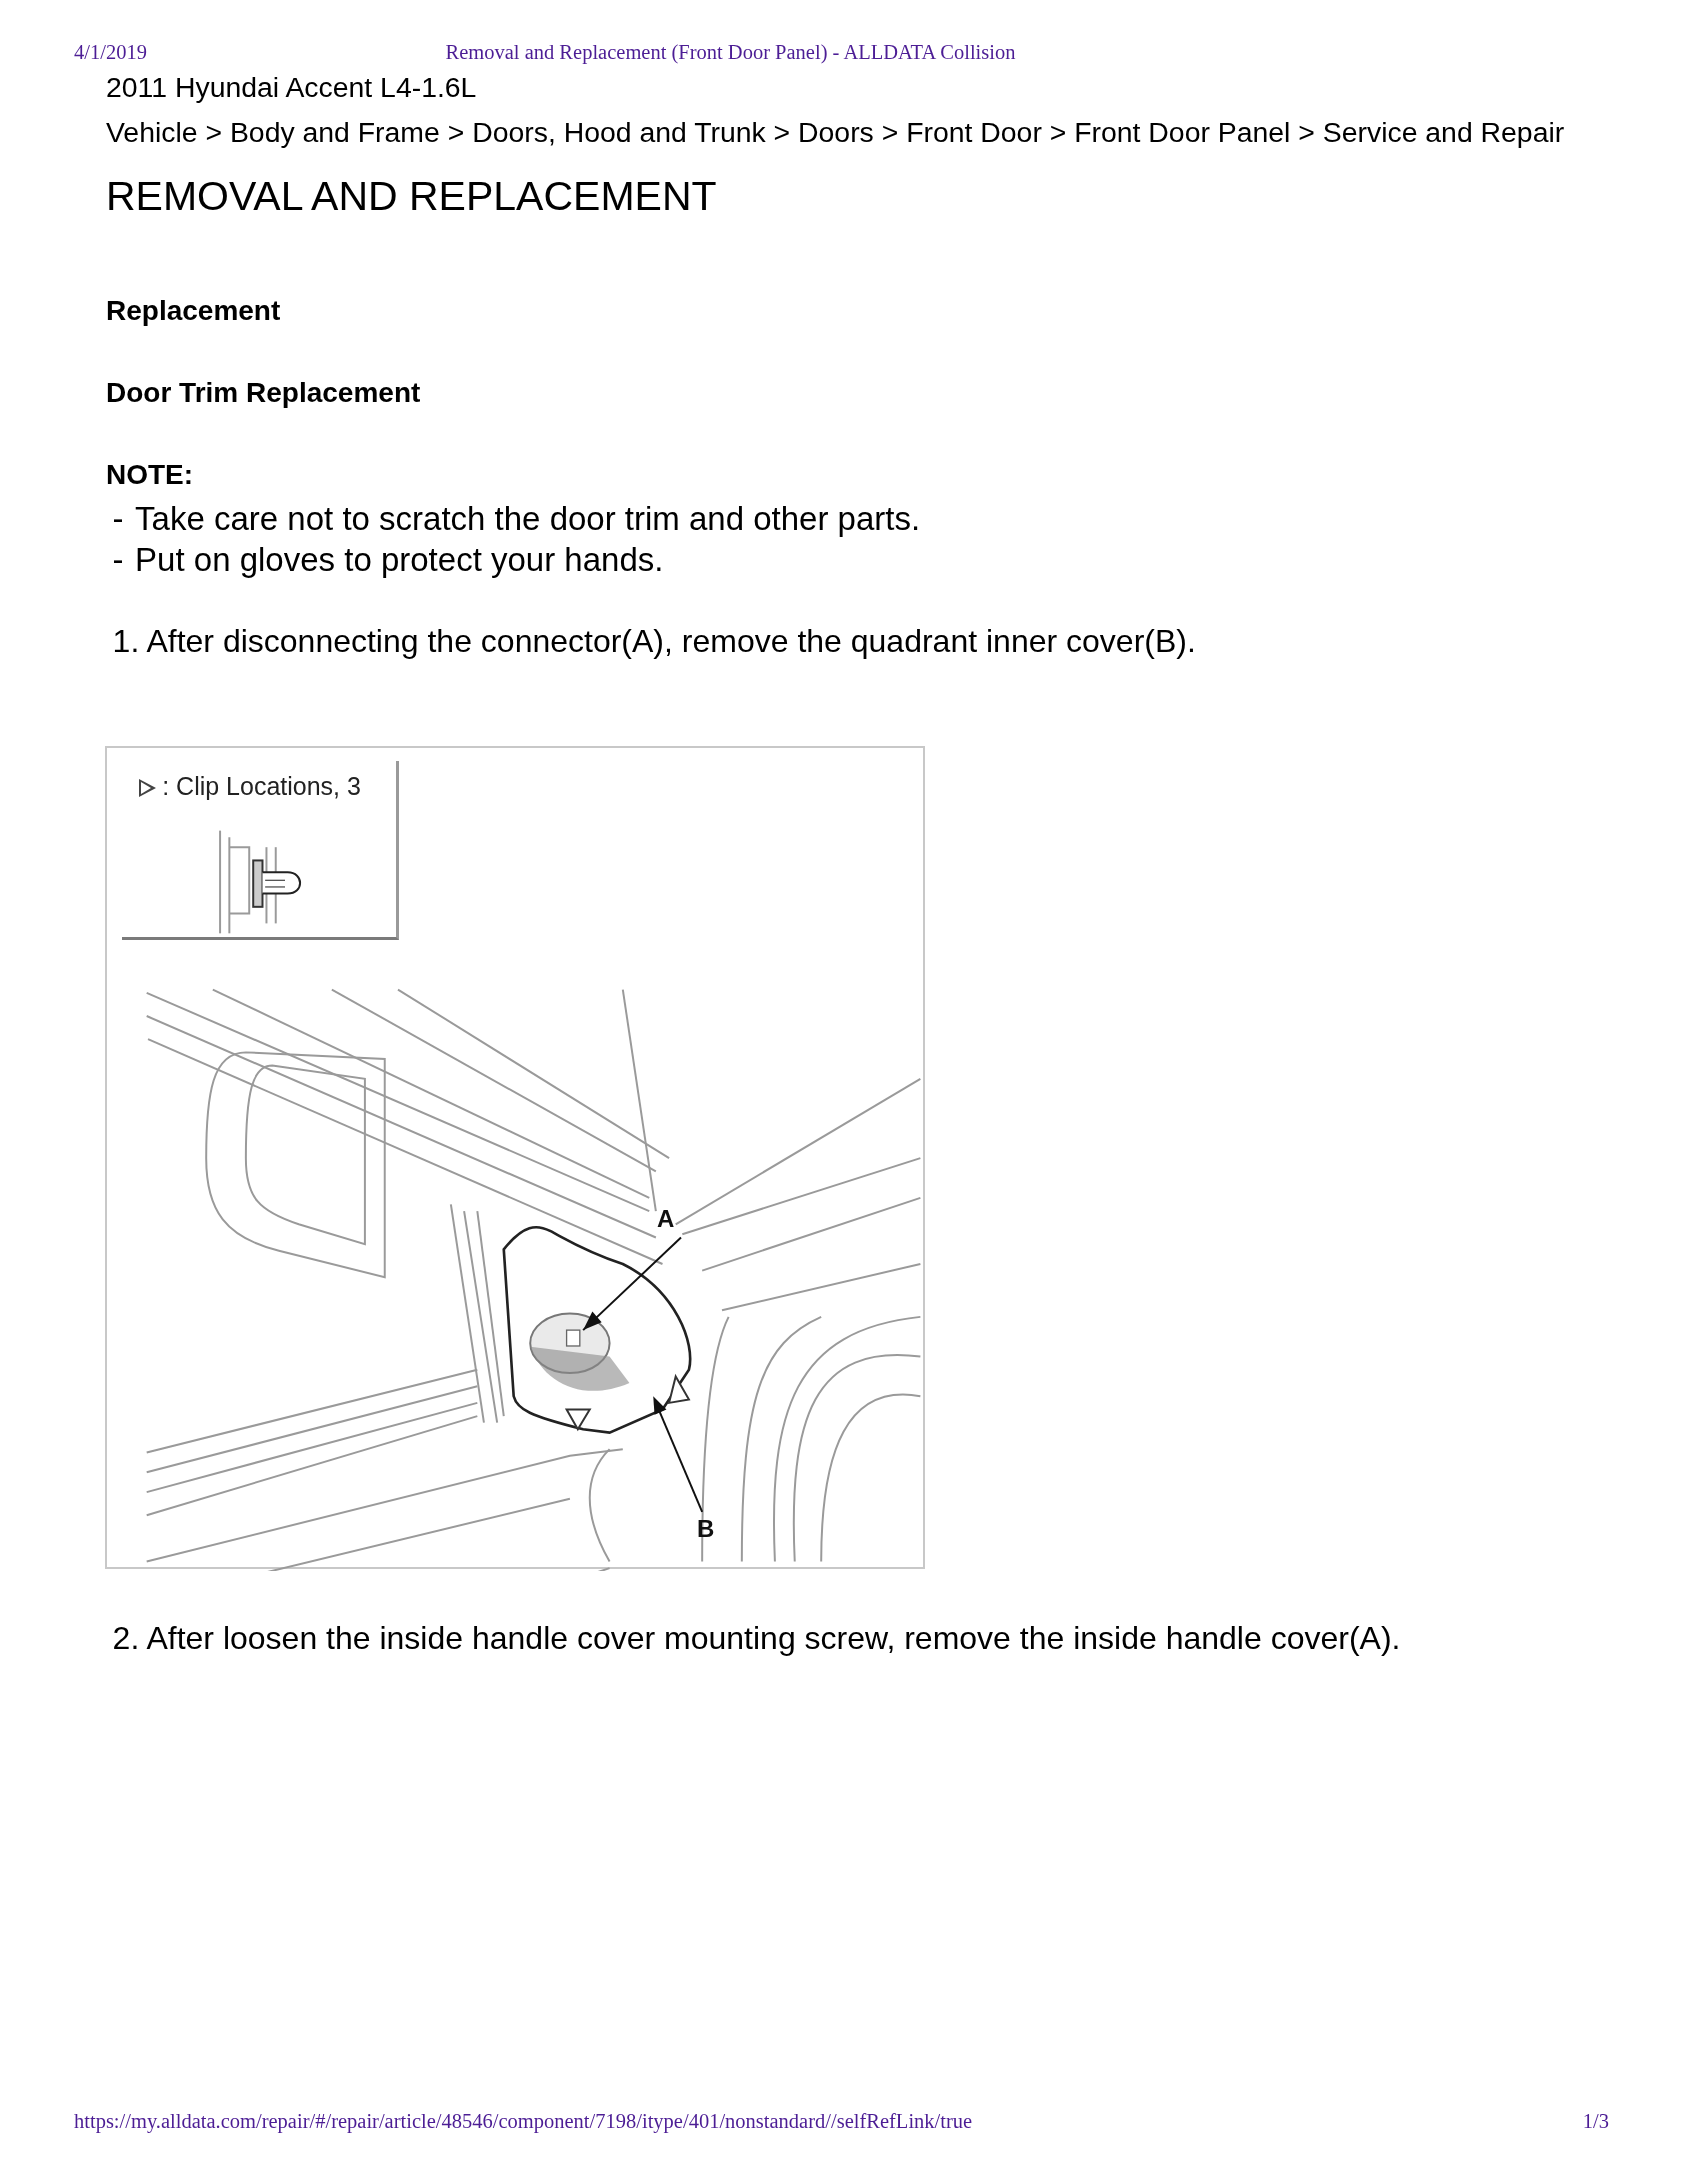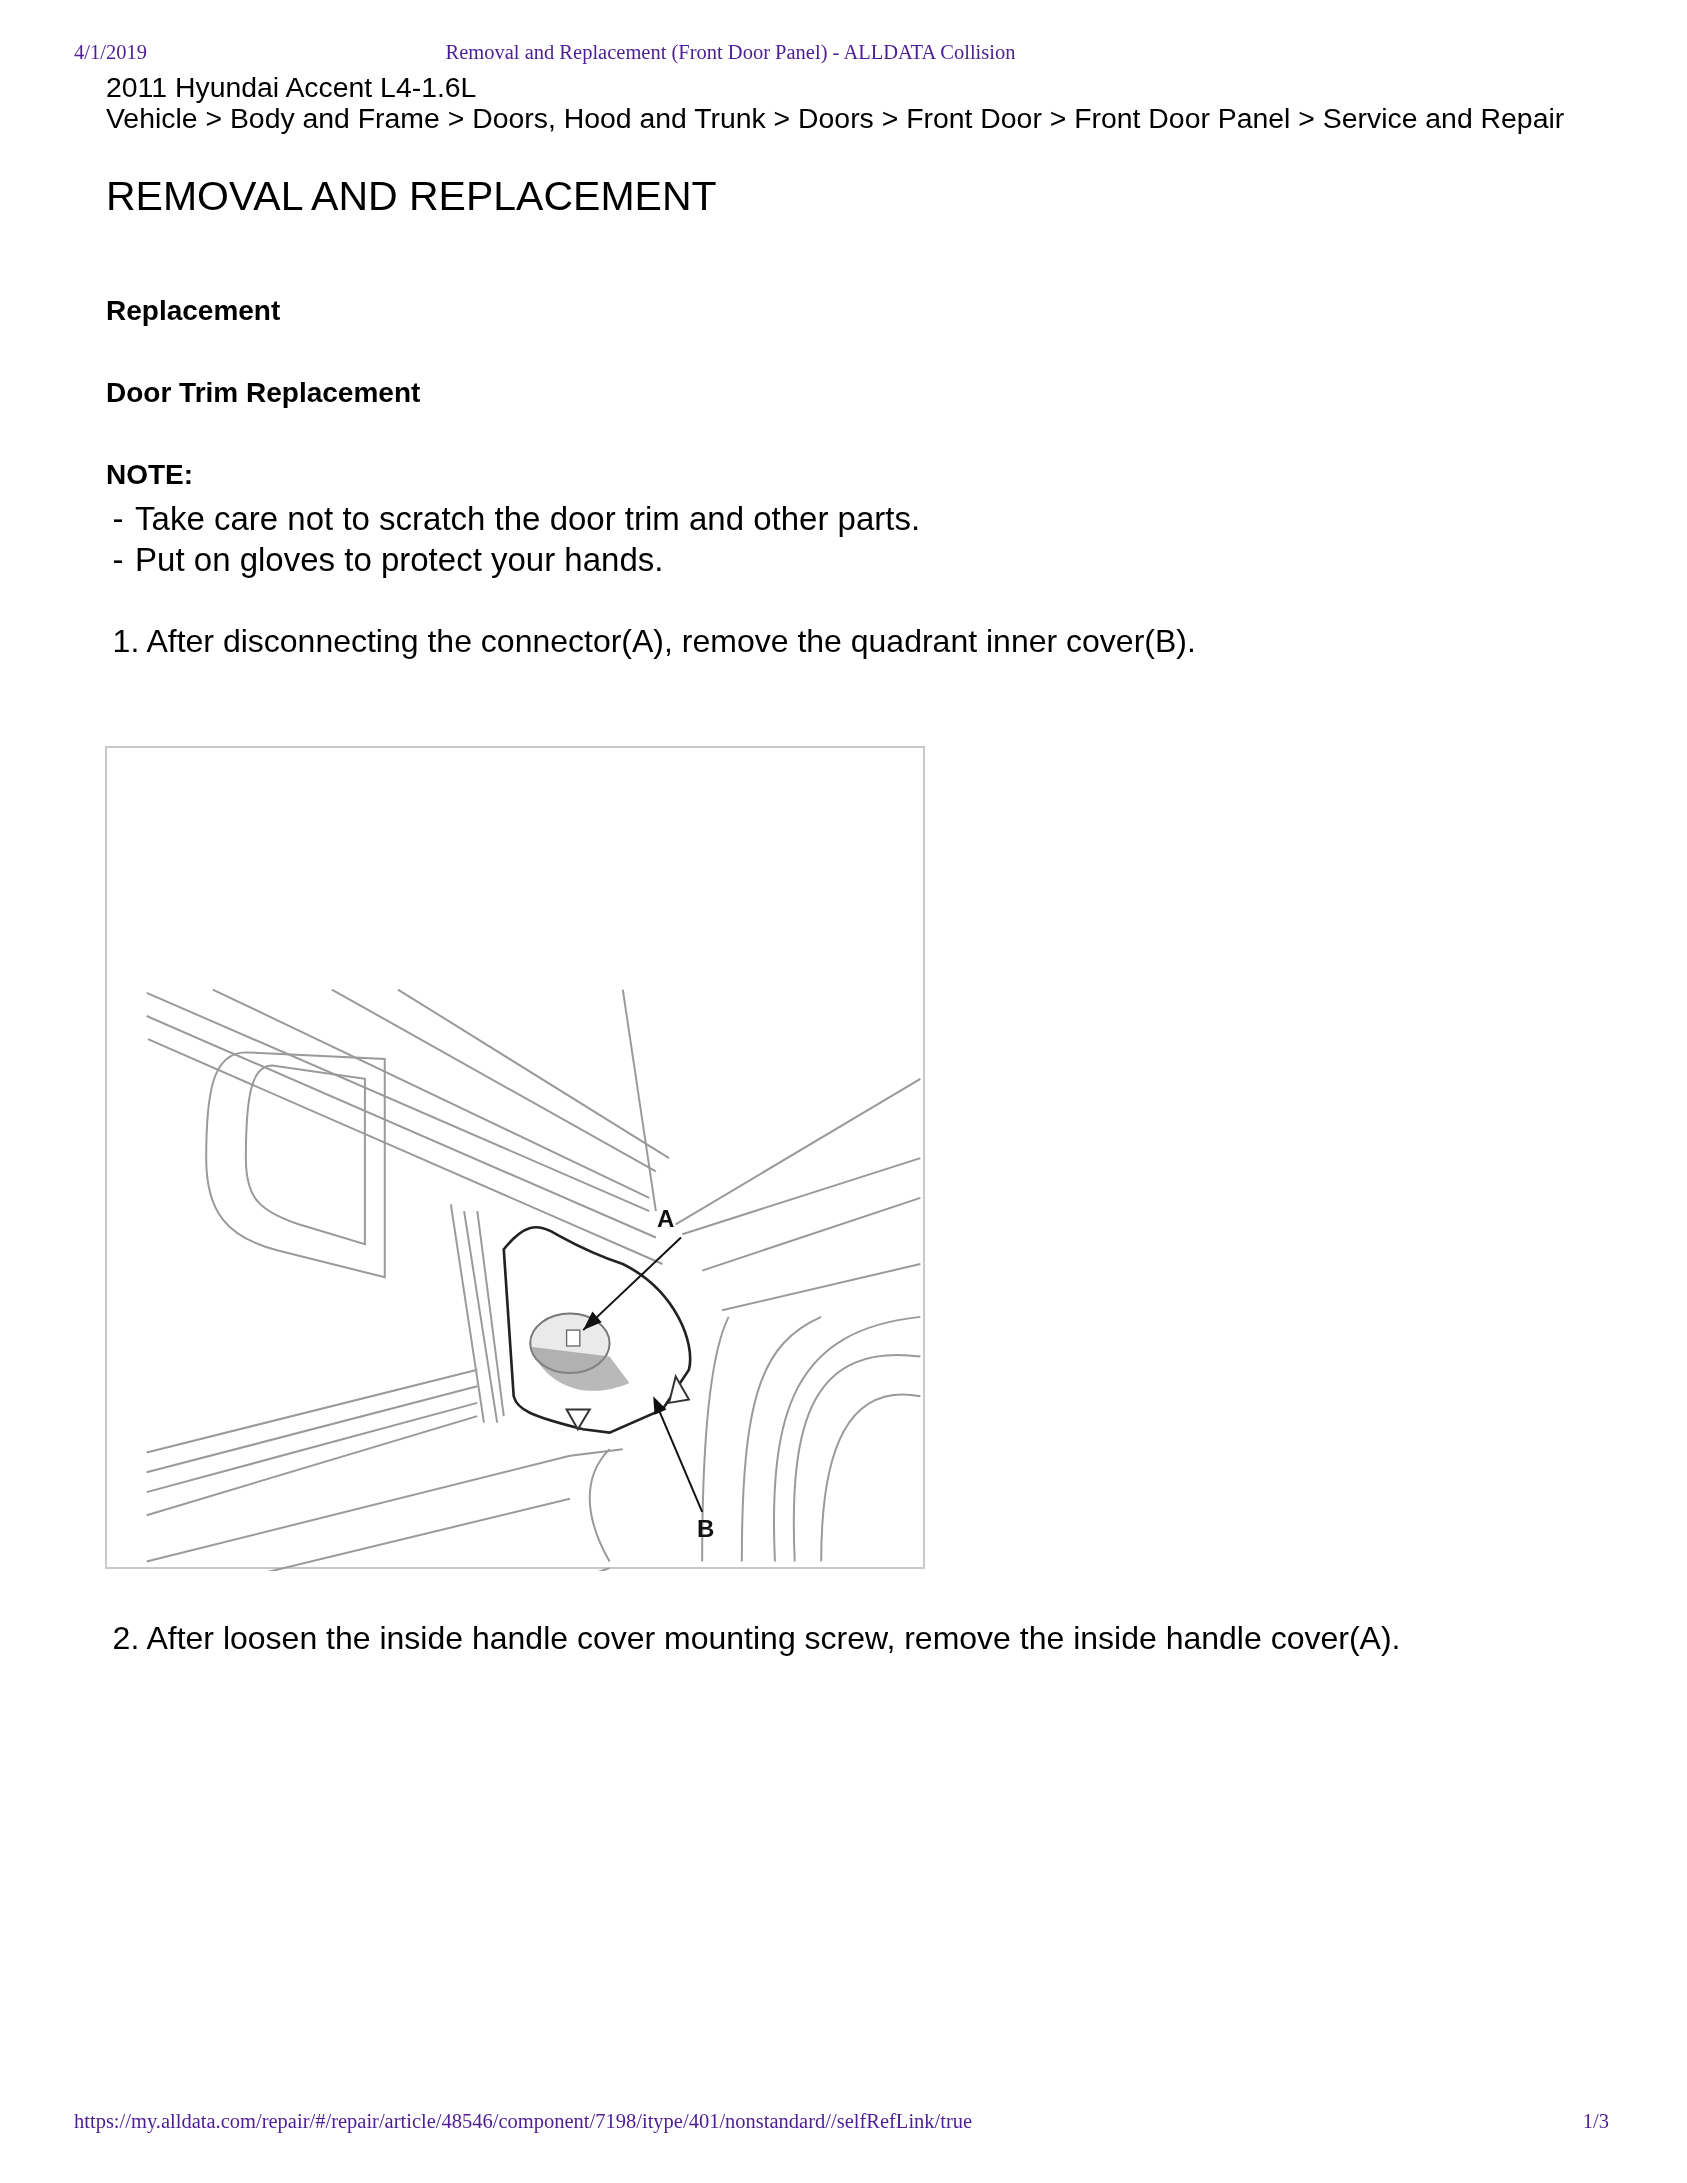--- a/index.html
+++ b/index.html
@@ -5,21 +5,21 @@
   html, body { margin: 0; padding: 0; background: #ffffff; }
   body { width: 1687px; height: 2183px; position: relative; overflow: hidden; color: #000; }
   .print-hdr, .print-ftr { position: absolute; font-family: "Liberation Serif", serif; font-size: 20.5px; color: #4c1d95; white-space: nowrap; }
   #hdr-date { left: 74px; top: 41px; }
   #hdr-title { left: 0; width: 1461px; top: 41px; text-align: center; }
   #ftr-url { left: 74px; top: 2110px; }
   #ftr-page { right: 78px; top: 2110px; }
 
   .content { position: absolute; left: 106px; top: 0; width: 1522px; font-family: "Liberation Sans", sans-serif; }
   .vehicle { position: absolute; top: 71px; font-size: 28.4px; white-space: nowrap; }
-  .breadcrumb { position: absolute; top: 102px; font-size: 28.4px; white-space: nowrap; }
+  .breadcrumb { position: absolute; top: 116px; font-size: 28.4px; white-space: nowrap; }
   .breadcrumb span { cursor: pointer; }
   .page-title { position: absolute; top: 173px; font-size: 41px; font-weight: normal; margin: 0; letter-spacing: 0px; white-space: nowrap; }
   .sec-head { position: absolute; font-size: 28px; font-weight: bold; white-space: nowrap; margin: 0; }
   #sec-replacement { top: 295px; }
   #sec-door-trim { top: 377px; }
   #note-label { top: 459px; }
   .note-item { position: absolute; left: 6.6px; font-size: 33px; white-space: nowrap; }
   .note-item .dash { display: inline-block; width: 22.5px; }
   #note-0 { top: 500px; }
   #note-1 { top: 541px; }
@@ -113,20 +113,38 @@
 
     <path d="M695 1000 L730 1000 L712 1030 Z" fill="#fff" stroke="#333" stroke-width="3"></path>
     <path d="M860 950 L880 985 L850 990 Z" fill="#fff" stroke="#333" stroke-width="3"></path>
 
     <line x1="868" y1="740" x2="720" y2="880" stroke="#111" stroke-width="3"></line>
     <path d="M720 880 L734 852 L748 868 Z" fill="#111"></path>
     <line x1="900" y1="1155" x2="830" y2="990" stroke="#111" stroke-width="3"></line>
     <path d="M826 980 L846 1000 L828 1008 Z" fill="#111"></path>
   </svg>
 
+  <div class="inset">
+    <div class="inset-label">
+      <span class="tri"></span><span>: Clip Locations, 3</span>
+    </div>
+    <svg width="277" height="179" viewBox="0 0 418 270" style="position:absolute;left:0;top:0">
+      <g fill="none" stroke="#9a9a9a" stroke-width="3">
+        <path d="M148 105 L148 260"></path>
+        <path d="M162 115 L162 260"></path>
+        <path d="M162 130 L192 130 L192 230 L162 230"></path>
+        <path d="M218 130 L218 245"></path>
+        <path d="M232 130 L232 245"></path>
+      </g>
+      <rect x="198" y="150" width="14" height="70" fill="#ccc" stroke="#333" stroke-width="3"></rect>
+      <path d="M212 168 L250 168 C275 168, 275 200, 250 200 L212 200" fill="#fff" stroke="#222" stroke-width="3"></path>
+      <line x1="216" y1="180" x2="246" y2="180" stroke="#555" stroke-width="2"></line>
+      <line x1="216" y1="190" x2="246" y2="190" stroke="#555" stroke-width="2"></line>
+    </svg>
+  </div>
 
   <div class="callout" style="left:550px; top:457px;">A</div>
   <div class="callout" style="left:590px; top:767px;">B</div>
 </div>
 
 <div class="print-ftr" id="ftr-url">https://my.alldata.com/repair/#/repair/article/48546/component/7198/itype/401/nonstandard//selfRefLink/true</div>
 <div class="print-ftr" id="ftr-page">1/3</div>
 
 
 </body></html>

